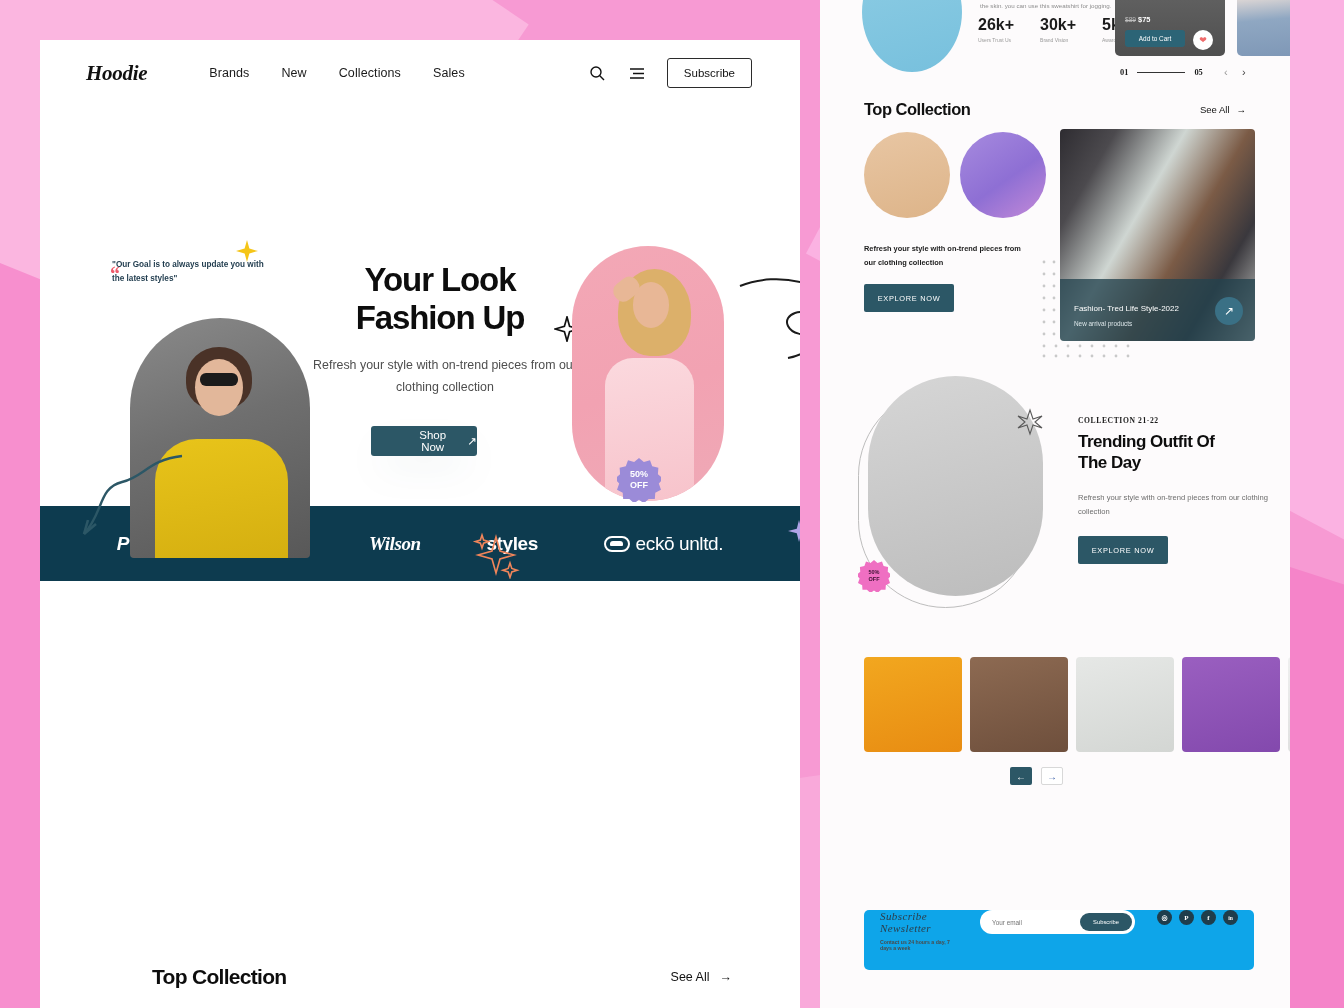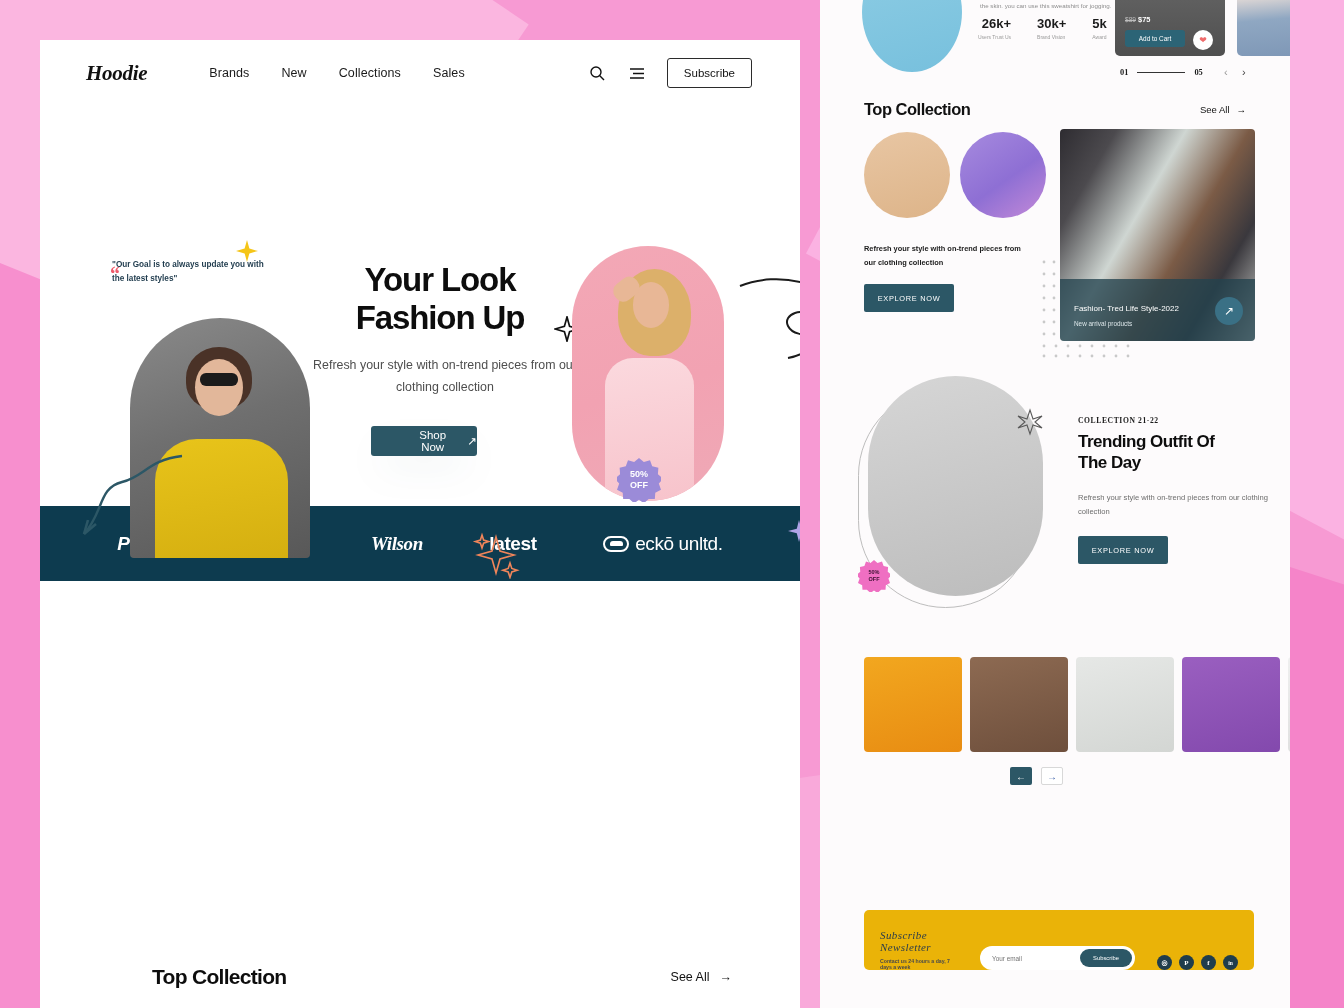--- a/index.html
+++ b/index.html
@@ -159,21 +159,21 @@
 
   
   .m-wrap { position: relative; width: 470px; height: 1008px; background:#fdfbfc; }
 
   .m-top-section { position: relative; height: 92px; }
   .m-top-circle { position: absolute; left: 42px; top: -48px; width: 100px; height: 120px;
     border-radius: 50%; background: linear-gradient(165deg,#8ecde4,#77c0dd); overflow: hidden; }
   .m-top-desc { position: absolute; left: 160px; top: 0px; width: 210px; font-size: 6.2px;
     color: #8d8d8d; line-height: 1.8; }
   .m-stats { position: absolute; left: 158px; top: 16px; display: flex; gap: 26px; }
-  .m-stat-num { font-size: 13px; font-weight: 700; color: #1b1b1b; text-align: right; }
+  .m-stat-num { font-size: 16px; font-weight: 700; color: #1b1b1b; text-align: right; }
   .m-stat-lbl { font-size: 5px; color: #9a9a9a; margin-top: 3px; }
   .m-prod-card { position: absolute; top: -38px; width: 110px; height: 94px; border-radius: 5px;
     overflow: hidden; }
   #m-prod-1 { left: 295px; background: linear-gradient(180deg,#6a6a6a,#4f4f4f); }
   #m-prod-2 { left: 417px; width: 78px; background: linear-gradient(175deg,#e7e6e6 0%,#d9d4d4 38%,#8fa7c2 60%,#7e97b6 100%); }
   .m-prod-price { position: absolute; left: 10px; bottom: 32px; font-size: 7.4px; color: #fff; }
   .m-prod-price s { color: #bdbdbd; font-size: 6.6px; }
   .m-btn-cart { position: absolute; left: 10px; bottom: 9px; width: 60px; height: 17px;
     background: #2c6476; border: none; border-radius: 3px; color: #fff; font-size: 6.4px;
     cursor: pointer; font-family: "Liberation Sans", sans-serif; }
@@ -242,21 +242,21 @@
   .m-nc-row { position: absolute; left: 44px; top: 40px; display: flex; gap: 8px; }
   .m-nc-card { width: 98px; height: 95px; border-radius: 4px; overflow: hidden; }
   .m-nc-nav { position: absolute; left: 190px; top: 150px; display: flex; gap: 9px; }
   .m-nc-btn { width: 22px; height: 18px; display: flex; align-items: center; justify-content: center;
     font-size: 10px; cursor: pointer; border-radius: 2px; }
   .m-nc-prev { background: #2c5766; color: #fff; }
   .m-nc-next { background: #fff; color: #3a5fa8; border: 1px solid #d8d8d8; }
 
   
   .m-news { position: absolute; left: 44px; top: 910px; width: 390px; height: 60px;
-    background: #eab308; border-radius: 5px; display: flex; align-items: flex-end; padding: 0 16px; }
+    background: #0ea5e9; border-radius: 5px; display: flex; align-items: flex-start; padding: 0 16px; }
   .m-news-title { font-family: "Liberation Serif", serif; font-style: italic; font-size: 11px;
     color: #2c3d4a; letter-spacing: .4px; }
   .m-news-sub { font-size: 5.2px; color: #4a4a4a; margin-top: 5px; font-weight: 600; }
   .m-news-form { margin-left: 22px; width: 172px; height: 24px; background: #fff; border-radius: 14px;
     display: flex; align-items: center; padding: 0 3px 0 12px; }
   .m-news-input { border: none; outline: none; flex: 1; font-size: 6.4px; color: #9a9a9a;
     font-family: "Liberation Sans", sans-serif; background: transparent; }
   .m-news-btn { width: 52px; height: 18px; background: #2c5766; color: #fff; border: none;
     border-radius: 11px; font-size: 5.8px; cursor: pointer; font-family: "Liberation Sans", sans-serif; }
   .m-socials { margin-left: 22px; display: flex; gap: 7px; }
@@ -363,21 +363,21 @@
 
     <svg class="spark spark-purple" viewBox="0 0 24 24">
       <path d="M12 0 L14.4 9.6 L24 12 L14.4 14.4 L12 24 L9.6 14.4 L0 12 L9.6 9.6 Z" fill="#b0a3e8"></path>
     </svg>
   </div>
 
   <div class="brand-strip">
     <div class="brand brand-puma">PUMA</div>
     <div class="brand brand-macron">macron</div>
     <div class="brand brand-wilson">Wilson</div>
-    <div class="brand brand-adidas">latest</div>
+    <div class="brand brand-adidas">styles</div>
     <div class="brand brand-ecko">
       <span class="ecko-mark">
           <i></i>
         </span>
       <span>eckō unltd.</span>
     </div>
   </div>
 
   <div class="featured">
     

